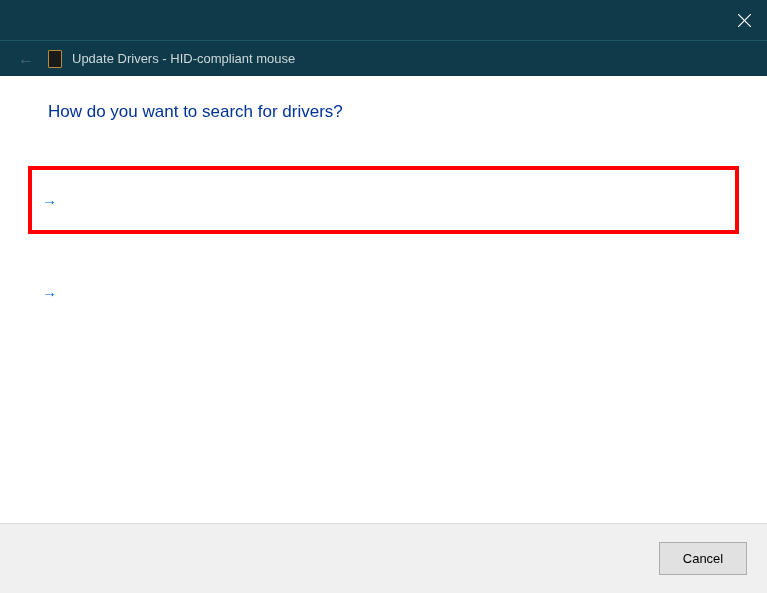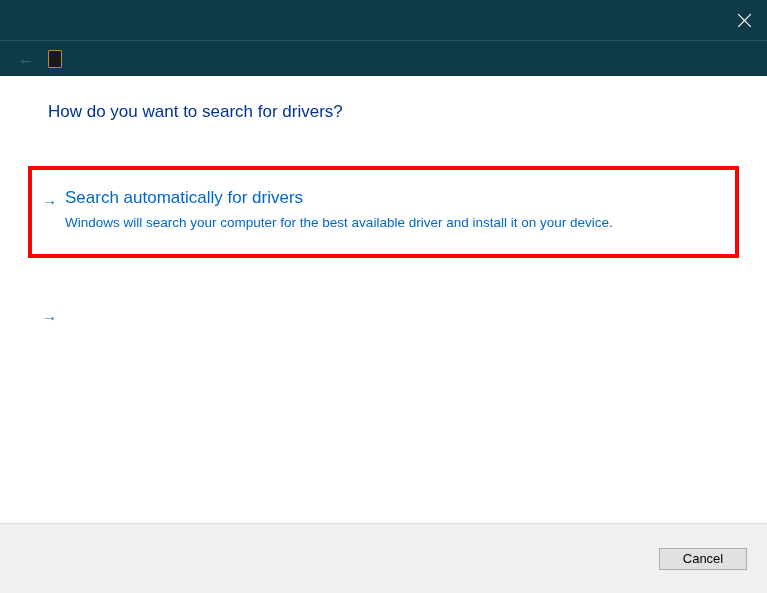--- a/index.html
+++ b/index.html
@@ -110,21 +110,21 @@
       height: 70px;
       border-top: 1px solid #dcdcdc;
       background: #f0f0f0;
       display: flex;
       justify-content: flex-end;
       align-items: center;
       padding-right: 20px;
     }
     .cancel-btn {
       width: 88px;
-      height: 22px;
+      height: 33px;
       background: #e1e1e1;
       border: 1px solid #adadad;
       font-size: 13px;
       font-family: inherit;
       cursor: pointer;
     }
   </style>
 </head>
 <body>
 
@@ -133,32 +133,29 @@
     <svg viewBox="0 0 13 13">
       <line x1="0" y1="0" x2="13" y2="13" stroke="#fff" stroke-width="1.2"></line>
       <line x1="13" y1="0" x2="0" y2="13" stroke="#fff" stroke-width="1.2"></line>
     </svg>
   </div>
 </div>
 
 <div class="header-row">
   <span class="back-arrow">←</span>
   <span class="device-icon"></span>
+  <span>Update Drivers - HID-compliant mouse</span>
 </div>
 
 <div class="content">
   <div class="heading">How do you want to search for drivers?</div>
   <div class="options">
 
     <div class="option highlighted">
       <span class="arrow">→</span>
-      <div class="option-text">
-        <div class="option-title">Search automatically for drivers</div>
-        <div class="option-desc">Windows will search your computer for the best available driver and install it on your device.</div>
-      </div>
     </div>
 
     <div class="option">
       <span class="arrow">→</span>
       <div class="option-text">
       </div>
     </div>
 
   </div>
 </div>

